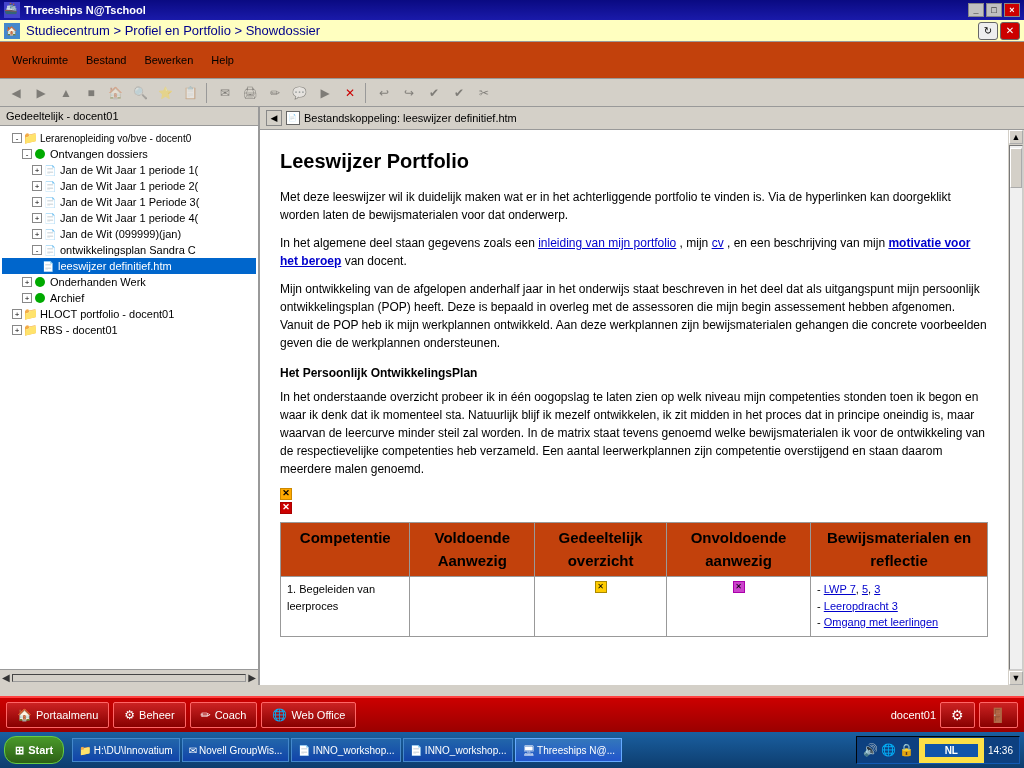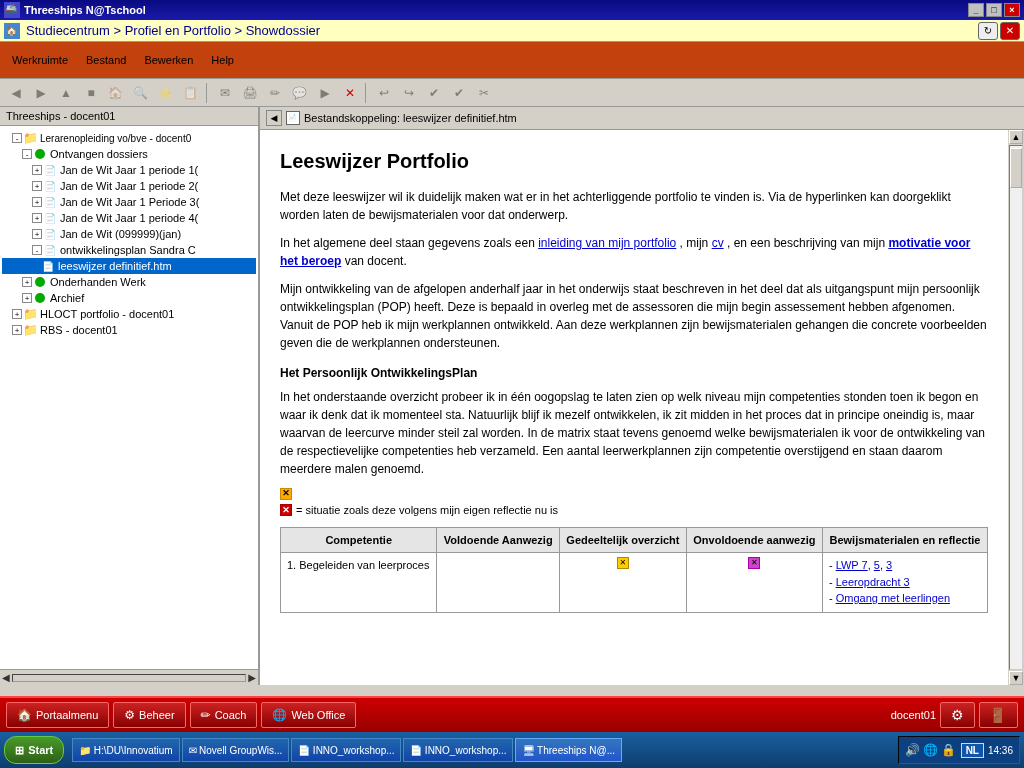--- a/index.html
+++ b/index.html
@@ -145,21 +145,21 @@
     .content-link { color: #0000cc; text-decoration: underline; cursor: pointer; }
     .content-bold { font-weight: bold; }
     .content-section-title { font-size: 12px; font-weight: bold; margin-bottom: 6px; margin-top: 12px; }
     .legend-item { display: flex; align-items: center; gap: 4px; margin: 2px 0; font-size: 11px; }
     .legend-x { width: 12px; height: 12px; background: #ffaa00; border: 1px solid #cc8800; display: flex; align-items: center; justify-content: center; font-size: 9px; font-weight: bold; }
     .legend-x2 { width: 12px; height: 12px; background: #cc0000; border: 1px solid #aa0000; display: flex; align-items: center; justify-content: center; font-size: 9px; font-weight: bold; color: white; }
 
     
     .competentie-table { width: 100%; border-collapse: collapse; margin-top: 8px; font-size: 11px; }
     .competentie-table th, .competentie-table td { border: 1px solid #999; padding: 4px 6px; vertical-align: top; }
-    .competentie-table th { background: #e5e5e5; font-weight: bold; font-size: 11px; }
+    .competentie-table th { background: #c2410c; font-weight: bold; font-size: 15px; }
     .table-cell-center { text-align: center; }
     .marker-yellow { width: 12px; height: 12px; background: #ffcc00; border: 1px solid #aa8800; display: inline-flex; align-items: center; justify-content: center; font-size: 8px; margin: auto; }
     .marker-pink { width: 12px; height: 12px; background: #cc44cc; border: 1px solid #aa00aa; display: inline-flex; align-items: center; justify-content: center; font-size: 8px; margin: auto; }
 
     
     .taskbar {
       position: absolute;
       bottom: 36px;
       left: 0;
       right: 0;
@@ -225,21 +225,21 @@
       display: flex;
       align-items: center;
       gap: 2px;
       white-space: nowrap;
       max-width: 110px;
       overflow: hidden;
     }
     .sys-task-item.active { background: linear-gradient(to bottom, #3377bb, #2255cc); border: 1px solid #66aaff; }
     .sys-tray { margin-left: auto; background: #0d4080; border: 1px inset #0a3060; padding: 0 6px; height: 28px; display: flex; align-items: center; gap: 4px; color: white; font-size: 10px; }
     .tray-icon { font-size: 12px; }
-    .lang-btn { background: #1155aa; border: 1px solid #fde047; color: white; padding: 1px 4px; font-size: 10px; font-weight: bold; }
+    .lang-btn { background: #1155aa; border: 6px solid #fde047; color: white; padding: 1px 20px; font-size: 10px; font-weight: bold; }
   </style>
 </head>
 <body>
 
 <div class="title-bar">
   <span class="title-bar-icon">🚢</span>
   <span>Threeships N@Tschool</span>
   <div class="title-bar-controls">
     <div class="title-bar-btn">_</div>
     <div class="title-bar-btn">□</div>
@@ -283,21 +283,21 @@
   <div class="toolbar-btn disabled">↩</div>
   <div class="toolbar-btn disabled">↪</div>
   <div class="toolbar-btn disabled">✔</div>
   <div class="toolbar-btn disabled">✔</div>
   <div class="toolbar-btn disabled">✂</div>
 </div>
 
 <div class="main-area">
 
   <div class="left-panel">
-    <div class="left-panel-header">Threeships - docent01</div>
+    <div class="left-panel-header">Gedeeltelijk - docent01</div>
     <div class="tree-area">
 
       <div class="tree-item indent1">
         <span class="expand-btn">-</span>
         <span class="tree-icon folder-icon">📁</span>
         <span style="font-size:10px;">Lerarenopleiding vo/bve - docent0</span>
       </div>
 
       <div class="tree-item indent2">
         <span class="expand-btn">-</span>
@@ -405,21 +405,20 @@
 
         <div class="content-section-title">Het Persoonlijk OntwikkelingsPlan</div>
 
         <p class="content-para">In het onderstaande overzicht probeer ik in één oogopslag te laten zien op welk niveau mijn competenties stonden toen ik begon en waar ik denk dat ik momenteel sta. Natuurlijk blijf ik mezelf ontwikkelen, ik zit midden in het proces dat in principe oneindig is, maar waarvan de leercurve minder steil zal worden. In de matrix staat tevens genoemd welke bewijsmaterialen ik voor de ontwikkeling van de respectievelijke competenties heb verzameld. Een aantal leerwerkplannen zijn competentie overstijgend en staan daarom meerdere malen genoemd.</p>
 
         <div class="legend-item">
           <div class="legend-x">✕</div>
         </div>
         <div class="legend-item">
           <div class="legend-x2">✕</div>
-          <span>= situatie zoals deze volgens mijn eigen reflectie nu is</span>
         </div>
 
         <table class="competentie-table">
           <thead>
             <tr>
               <th>Competentie</th>
               <th>Voldoende Aanwezig</th>
               <th>Gedeeltelijk overzicht</th>
               <th>Onvoldoende aanwezig</th>
               <th>Bewijsmaterialen en reflectie</th>

